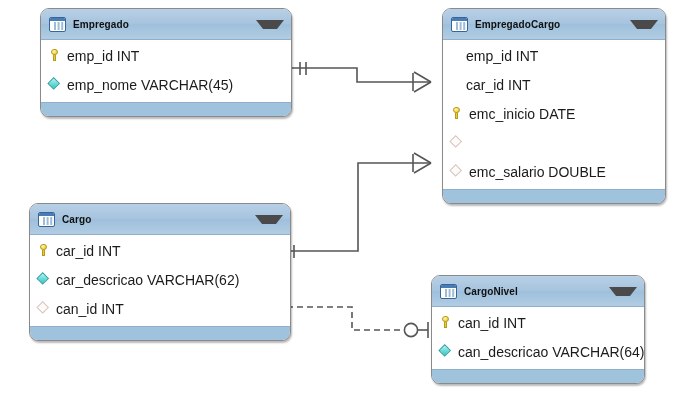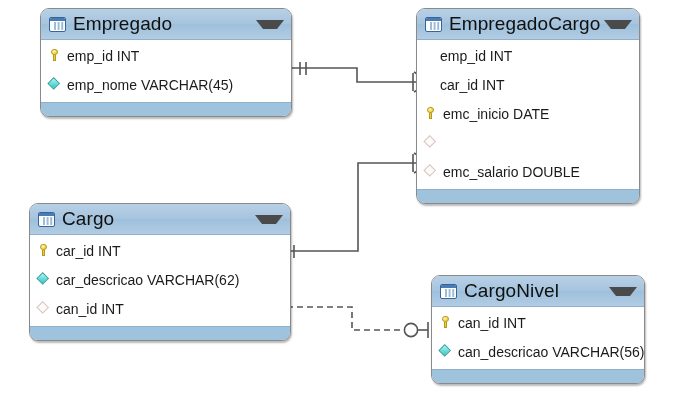--- a/index.html
+++ b/index.html
@@ -31,22 +31,22 @@
     height:31px;
     display:flex;
     align-items:center;
     padding:0 7px 0 8px;
     background:linear-gradient(to bottom,#b7d0e6 0%,#a7c4de 48%,#9ec0dc 52%,#b2cce3 100%);
     border-bottom:1px solid #8fb0cc;
     box-sizing:border-box;
   }
   .tbl-title{
     flex:1;
-    font-size:19px;
-    font-weight:normal;
+    font-size:10px;
+    font-weight:bold;
     color:#10100f;
     letter-spacing:.1px;
     white-space:nowrap;
     margin-left:7px;
   }
   .tbl-body{
     background:#ffffff;
     padding:1px 0 3px 0;
   }
   .tbl-footer{
@@ -200,21 +200,21 @@
         <span class="col-label">emp_id INT</span>
       </div>
       <div class="col-row">
         <span class="ic-diamond"></span>
         <span class="col-label">emp_nome VARCHAR(45)</span>
       </div>
     </div>
     <div class="tbl-footer"></div>
   </div>
 
-  <div class="table-box" style="left:416px;top:8px;width:224px;">
+  <div class="table-box" style="left:442px;top:8px;width:224px;">
     <div class="tbl-header">
       <span class="ic-table"></span>
       <span class="tbl-title">EmpregadoCargo</span>
       <span class="ic-caret"></span>
     </div>
     <div class="tbl-body">
       <div class="col-row no-icon">
         <span class="ic"></span>
         <span class="col-label">emp_id INT</span>
       </div>
@@ -266,19 +266,19 @@
       <span class="tbl-title">CargoNivel</span>
       <span class="ic-caret"></span>
     </div>
     <div class="tbl-body">
       <div class="col-row">
         <span class="ic-key"></span>
         <span class="col-label">can_id INT</span>
       </div>
       <div class="col-row">
         <span class="ic-diamond"></span>
-        <span class="col-label">can_descricao VARCHAR(56)</span>
+        <span class="col-label">can_descricao VARCHAR(64)</span>
       </div>
     </div>
     <div class="tbl-footer"></div>
   </div>
 
 </div>
 
 </body></html>

